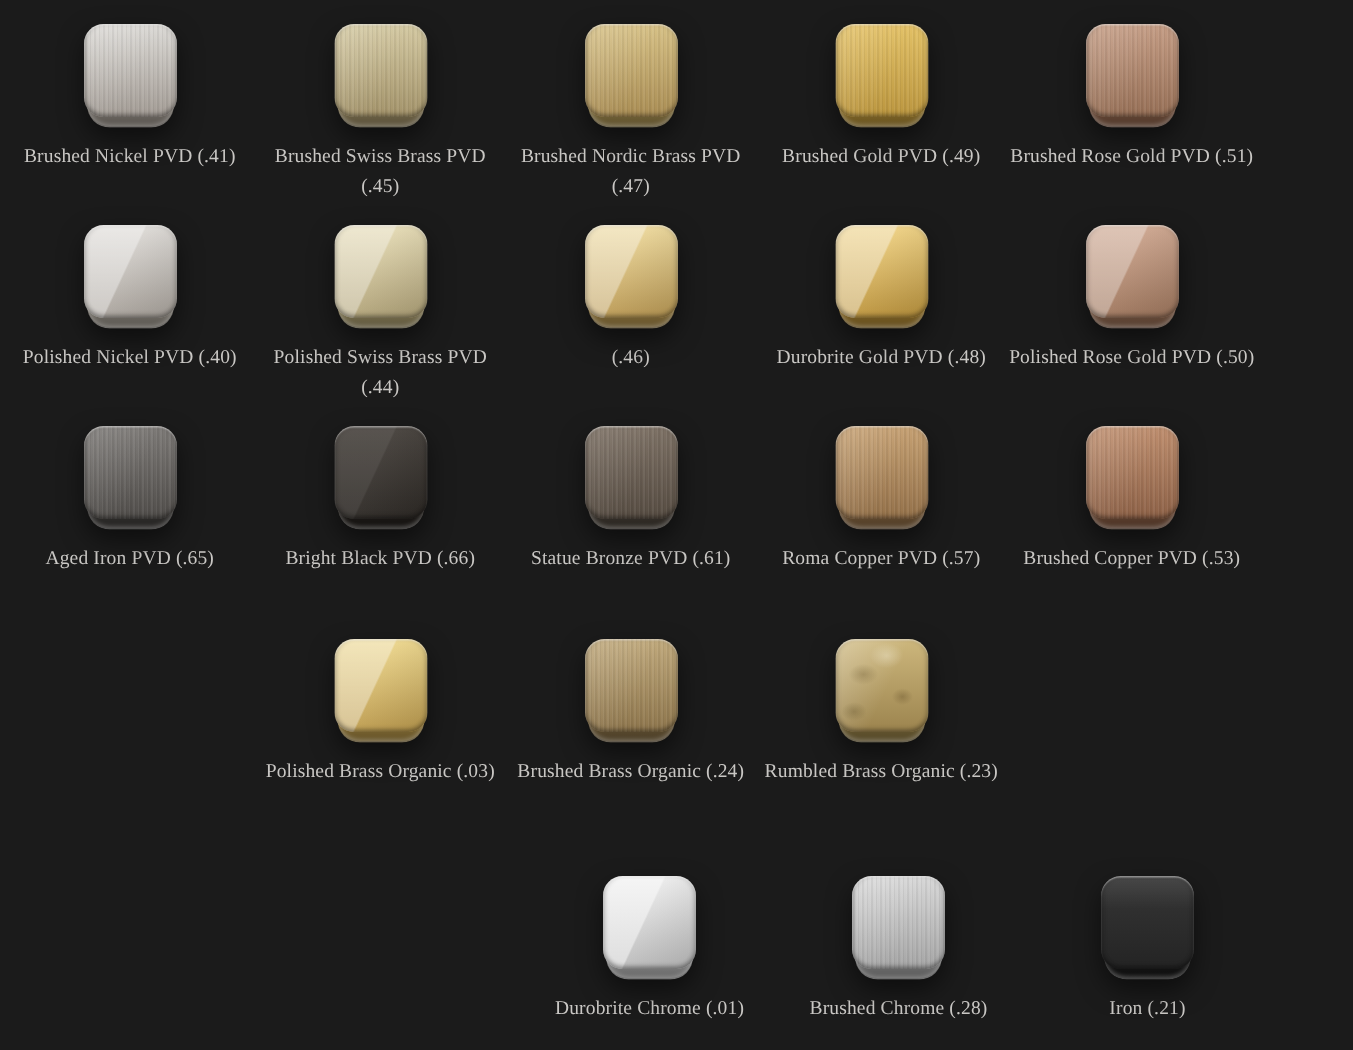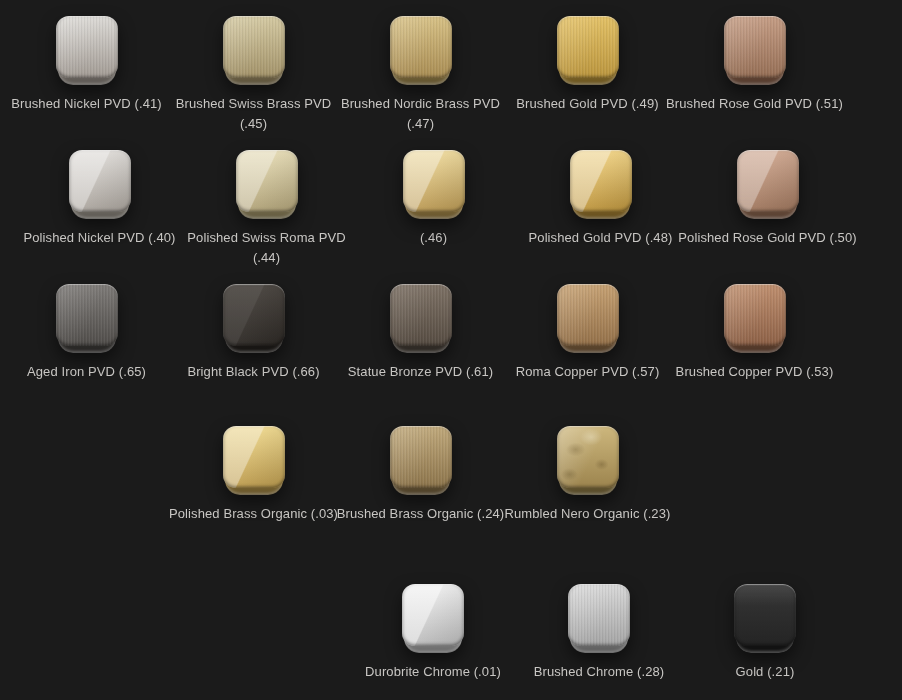--- a/index.html
+++ b/index.html
@@ -2,23 +2,23 @@
 <html style="--label-color: #c9c7c4;"><head>
 <meta charset="utf-8">
 <style>
   html,body{margin:0;padding:0;}
   body{
     width:902px;height:700px;overflow:hidden;
     background:#1b1b1b;
     font-family:"Liberation Sans",sans-serif;
   }
   .grid{width:902px;}
-  .row{display:flex;}
+  .row{display:flex;font-family:Liberation Serif, serif;}
   .row:nth-child(1){margin-top:16px;padding-left:3px;}
-  .row:nth-child(2){margin-top:16px;padding-left:16px;}
+  .row:nth-child(2){margin-top:16px;padding-left:3px;}
   .row:nth-child(3){margin-top:16px;padding-left:3px;align-items:flex-end;}
   .row:nth-child(4){margin-top:24px;padding-left:170px;}
   .row:nth-child(5){margin-top:40px;padding-left:350px;}
   .cell{
     width:167px;
     display:flex;flex-direction:column;align-items:center;
     flex:0 0 auto;
   }
   .row:nth-child(5) .cell{width:166px;}
 
@@ -150,40 +150,40 @@
     <div class="label">
             <div>Polished Nickel PVD (.40)</div>
           </div>
   </div>
         <div class="cell">
     <div class="swatch polished" aria-label="Polished Swiss Brass PVD (.44)" style="--c1: #e4dab4; --c2: #b1a379; --lip: #857a56; --gloss: 0.38;">
       <div class="lip"></div>
       <div class="sw-face"></div>
     </div>
     <div class="label">
-            <div>Polished Swiss Roma PVD</div>
+            <div>Polished Swiss Brass PVD</div>
             <div>(.44)</div>
           </div>
   </div>
         <div class="cell">
     <div class="swatch polished" aria-label="Polished Nordic Brass PVD (.46)" style="--c1: #ecd89c; --c2: #bb9a55; --lip: #8c733d; --gloss: 0.4;">
       <div class="lip"></div>
       <div class="sw-face"></div>
     </div>
     <div class="label">
             <div>(.46)</div>
           </div>
   </div>
         <div class="cell">
     <div class="swatch polished" aria-label="Polished Gold PVD (.48)" style="--c1: #eed184; --c2: #bd953e; --lip: #8a6b29; --gloss: 0.42;">
       <div class="lip"></div>
       <div class="sw-face"></div>
     </div>
     <div class="label">
-            <div>Polished Gold PVD (.48)</div>
+            <div>Durobrite Gold PVD (.48)</div>
           </div>
   </div>
         <div class="cell">
     <div class="swatch polished" aria-label="Polished Rose Gold PVD (.50)" style="--c1: #cda68f; --c2: #9f775e; --lip: #765642; --gloss: 0.35;">
       <div class="lip"></div>
       <div class="sw-face"></div>
     </div>
     <div class="label">
             <div>Polished Rose Gold PVD (.50)</div>
           </div>
@@ -254,21 +254,21 @@
     <div class="label">
             <div>Brushed Brass Organic (.24)</div>
           </div>
   </div>
         <div class="cell">
     <div class="swatch mottled" aria-label="Rumbled Brass Organic (.23)" style="--c1: #cdb77d; --c2: #9c844e; --lip: #746337; --gloss: 0.3;">
       <div class="lip"></div>
       <div class="sw-face"></div>
     </div>
     <div class="label">
-            <div>Rumbled Nero Organic (.23)</div>
+            <div>Rumbled Brass Organic (.23)</div>
           </div>
   </div>
       </div>
       <div class="row">
         <div class="cell">
     <div class="swatch polished" aria-label="Durobrite Chrome (.01)" style="--c1: #ececec; --c2: #bcbcbc; --lip: #8f8f8f; --gloss: 0.5;">
       <div class="lip"></div>
       <div class="sw-face"></div>
     </div>
     <div class="label">
@@ -283,18 +283,18 @@
     <div class="label">
             <div>Brushed Chrome (.28)</div>
           </div>
   </div>
         <div class="cell">
     <div class="swatch matte" aria-label="Nero (.21)" style="--c1: #363636; --c2: #242424; --lip: #161616; --gloss: 0;">
       <div class="lip"></div>
       <div class="sw-face"></div>
     </div>
     <div class="label">
-            <div>Gold (.21)</div>
+            <div>Iron (.21)</div>
           </div>
   </div>
       </div>
     </div>
 </main>
 
 </body></html>

